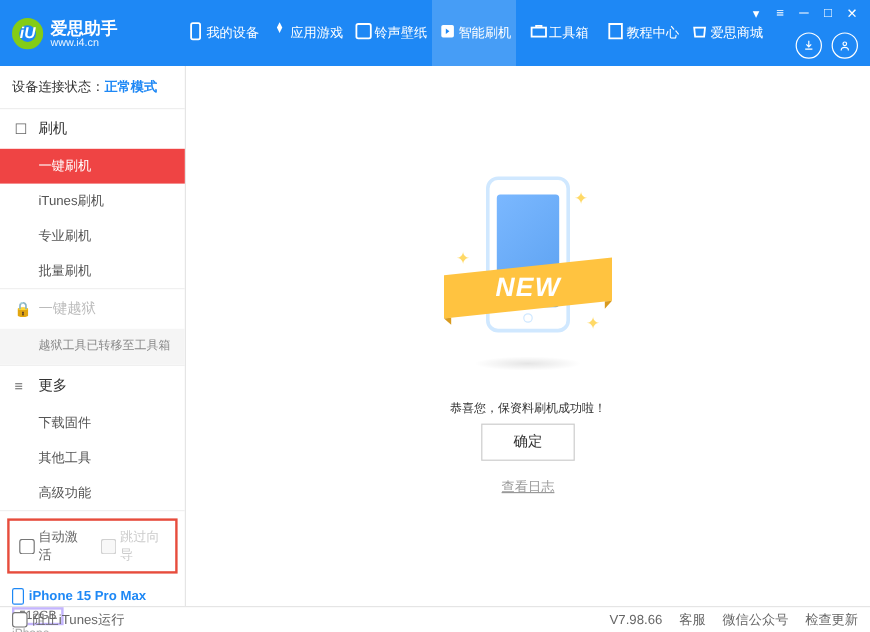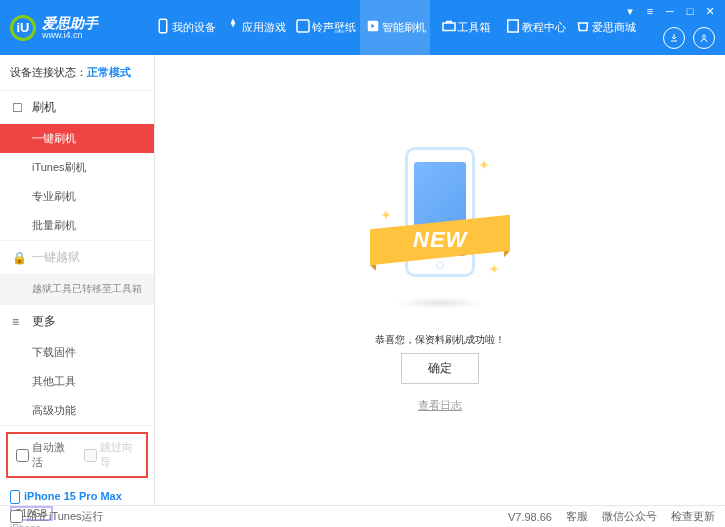--- a/index.html
+++ b/index.html
@@ -1,22 +1,22 @@
 <!DOCTYPE html>
 <html><head>
 <meta charset="utf-8">
 <style>
 * { margin: 0; padding: 0; box-sizing: border-box; font-family: "Microsoft YaHei", sans-serif; }
 body { width: 725px; height: 527px; overflow: hidden; background: #fff; }
 
 .titlebar { height: 55px; background: #1e88f5; display: flex; align-items: center; color: #fff; position: relative; }
 .logo-area { display: flex; align-items: center; padding: 0 10px; width: 150px; }
-.logo-circle { width: 26px; height: 26px; border: 3px solid #84cc16; border-radius: 50%; display: flex; align-items: center; justify-content: center; font-weight: bold; font-size: 13px; margin-right: 6px; }
+.logo-circle { width: 26px; height: 26px; border: 6px solid #84cc16; border-radius: 50%; display: flex; align-items: center; justify-content: center; font-weight: bold; font-size: 13px; margin-right: 6px; font-style: italic; }
 .logo-text { display: flex; flex-direction: column; }
-.app-name { font-size: 14px; font-weight: bold; line-height: 1; font-style: italic; }
+.app-name { font-size: 14px; font-weight: bold; line-height: 1; }
 .app-url { font-size: 9px; opacity: 0.9; }
 
 .topnav { display: flex; height: 100%; }
 .topnav-item { width: 70px; display: flex; align-items: center; justify-content: center; cursor: pointer; font-size: 11px; color: #fff; }
 .topnav-item.active { background: rgba(255,255,255,0.18); }
 .topnav-icon { width: 18px; height: 18px; margin-bottom: 3px; display: flex; align-items: center; justify-content: center; }
 .topnav-icon svg { width: 18px; height: 18px; fill: #fff; }
 
 .title-right { position: absolute; right: 8px; top: 4px; display: flex; align-items: center; gap: 6px; }
 .win-btn { width: 14px; height: 14px; cursor: pointer; color: #fff; font-size: 11px; display: flex; align-items: center; justify-content: center; }

